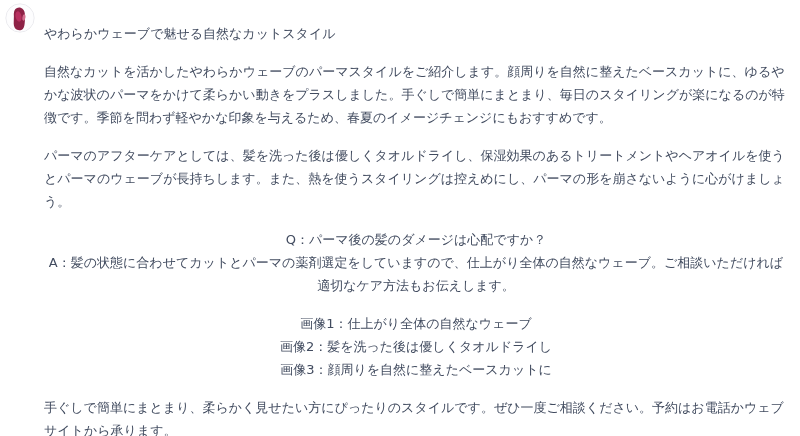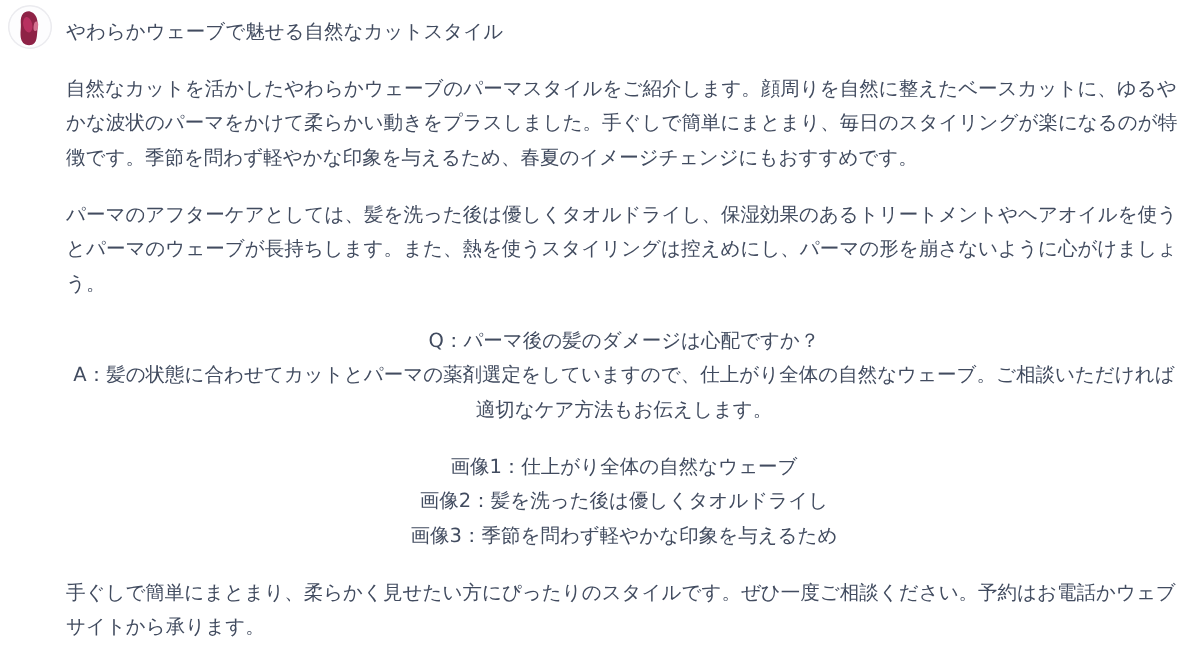--- a/index.html
+++ b/index.html
@@ -26,21 +26,21 @@
     flex: 0 0 30px;
     border-radius: 50%;
     overflow: hidden;
   }
   .content {
     margin-left: 9px;
     width: 744px;
     padding-top: 7px;
   }
   .content p {
-    margin: 0 0 15px 0;
+    margin: 12px 0 15px 0;
     font-size: 13px;
     line-height: 23px;
     letter-spacing: 0;
     overflow-wrap: break-word;
   }
   .content p.title {
     font-weight: 400;
   }
   .multi span {
     display: block;
@@ -68,18 +68,18 @@
     <p>パーマのアフターケアとしては、髪を洗った後は優しくタオルドライし、保湿効果のあるトリートメントやヘアオイルを使うとパーマのウェーブが長持ちします。また、熱を使うスタイリングは控えめにし、パーマの形を崩さないように心がけましょう。</p>
 
     <p class="multi">
       <span>Q：パーマ後の髪のダメージは心配ですか？</span>
       <span>A：髪の状態に合わせてカットとパーマの薬剤選定をしていますので、仕上がり全体の自然なウェーブ。ご相談いただければ適切なケア方法もお伝えします。</span>
     </p>
 
     <p class="multi">
       <span>画像1：仕上がり全体の自然なウェーブ</span>
       <span>画像2：髪を洗った後は優しくタオルドライし</span>
-      <span>画像3：季節を問わず軽やかな印象を与えるため</span>
+      <span>画像3：顔周りを自然に整えたベースカットに</span>
     </p>
 
     <p>手ぐしで簡単にまとまり、柔らかく見せたい方にぴったりのスタイルです。ぜひ一度ご相談ください。予約はお電話かウェブサイトから承ります。</p>
   </div>
 </div>
 
 </body></html>

